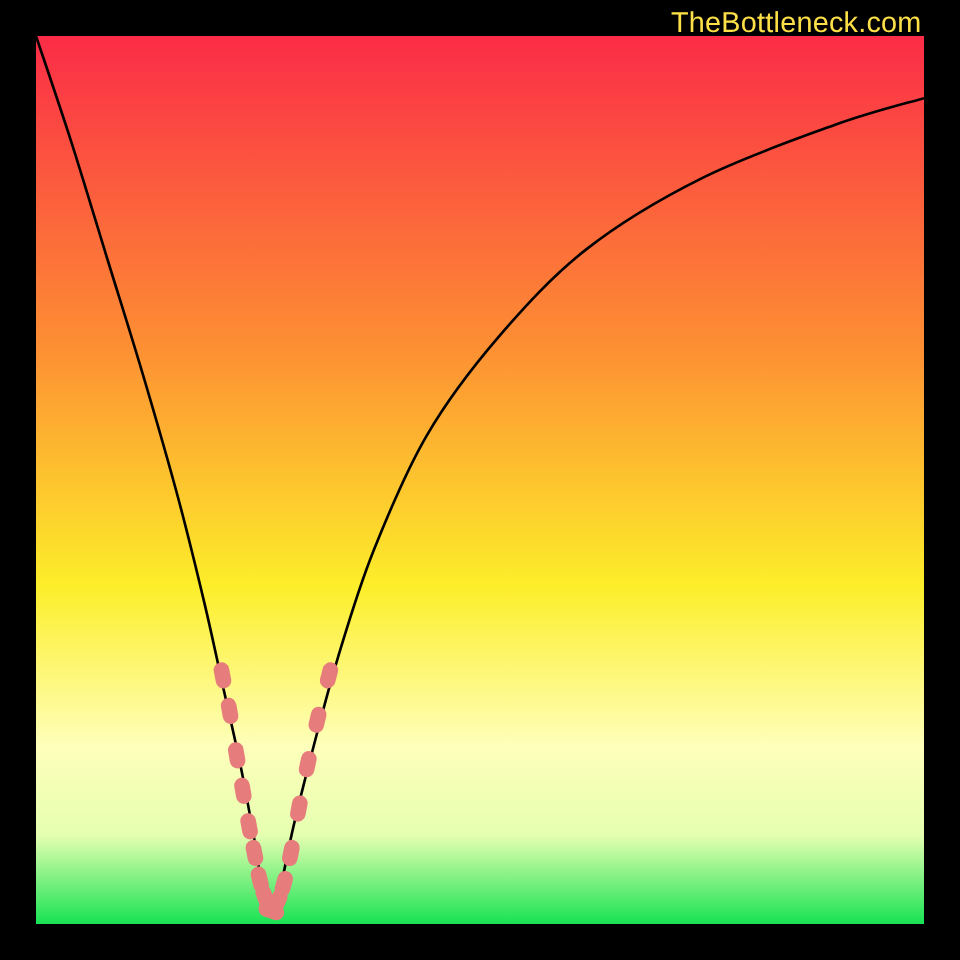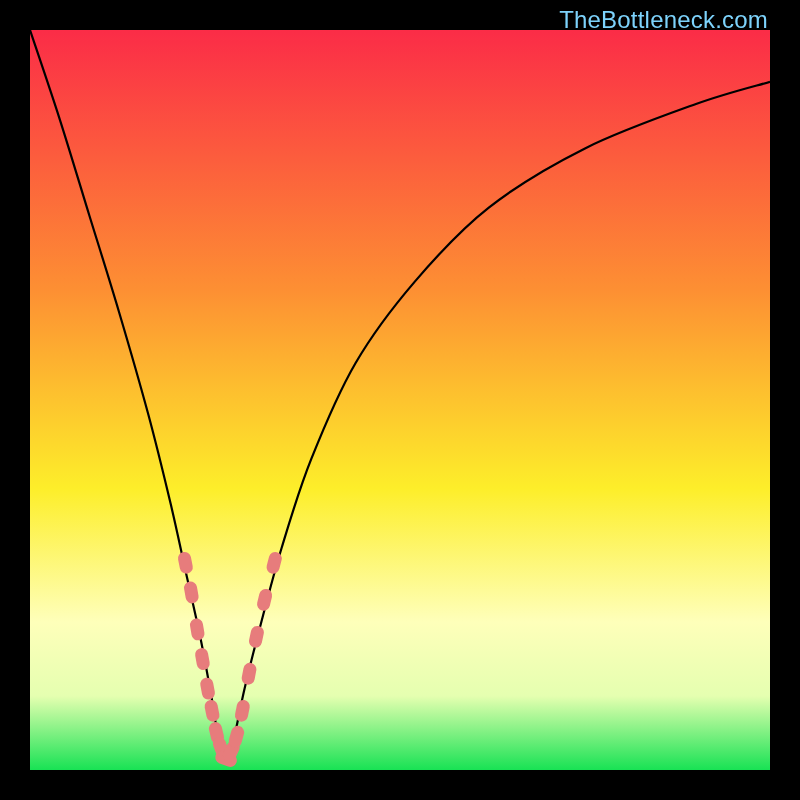--- a/index.html
+++ b/index.html
@@ -31,21 +31,21 @@
     width: 100%;
     height: 100%;
   }
   .watermark {
     position: absolute;
     top: 6px;
     right: 32px;
     font-family: Arial, Helvetica, sans-serif;
     font-size: 24px;
     font-weight: 500;
-    color: #7dd3fc;
+    color: #fde047;
     letter-spacing: 0.2px;
     user-select: none;
   }
   svg.curve {
     position: absolute;
     left: 0;
     top: 0;
     width: 100%;
     height: 100%;
     overflow: visible;

